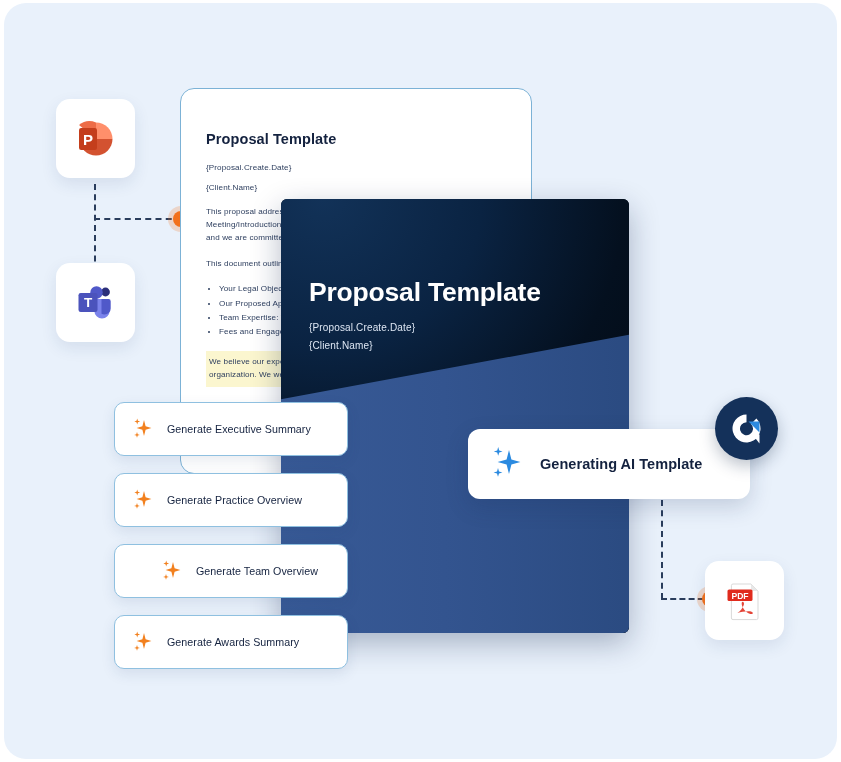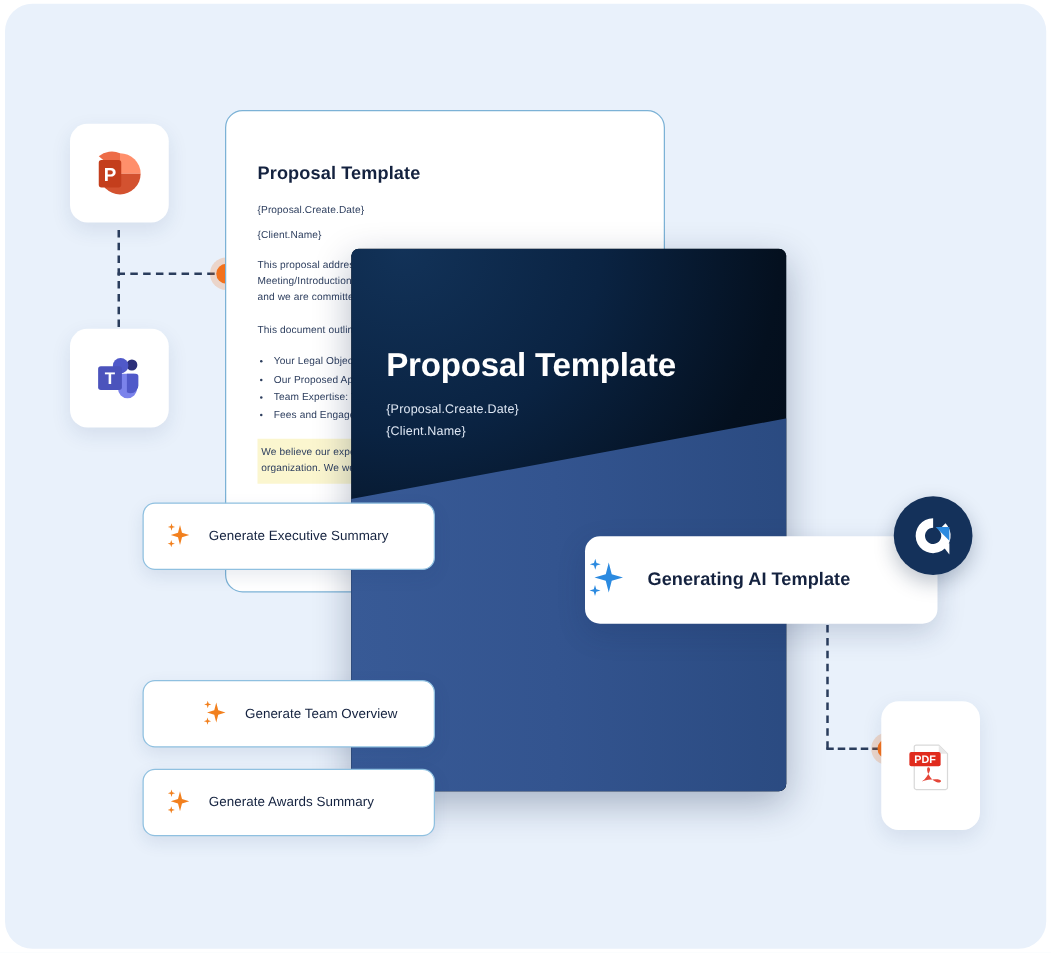--- a/index.html
+++ b/index.html
@@ -141,20 +141,21 @@
   }
   
   .ai-pill {
     position: absolute;
     left: 468px; top: 429px;
     width: 282px; height: 70px;
     background: #ffffff;
     border-radius: 12px;
     box-shadow: 0 8px 22px rgba(20,45,90,0.18);
     display: flex; align-items: center;
+    padding-left: 22px;
     box-sizing: border-box;
   }
   .ai-label {
     font-size: 14.5px; font-weight: bold;
     color: #14223f; margin-left: 16px;
     letter-spacing: .05px;
   }
   .logo-badge {
     position: absolute;
     left: 715px; top: 397px;
@@ -200,21 +201,21 @@
         <path d="M16 17 h16 a2.6 2.6 0 0 1 2.6 2.6 v9.4 a7.6 7.6 0 0 1 -7.6 7.6
                  a7.6 7.6 0 0 1 -7.6 -7.6 v-9.4 A2.6 2.6 0 0 1 16 17 Z" fill="#7B83EB"></path>
         <path d="M26.5 17 h7 a2.2 2.2 0 0 1 2.2 2.2 v7.2 a6.2 6.2 0 0 1 -6.2 6.2
                  a6.2 6.2 0 0 1 -3 -0.8 Z" fill="#5059C9"></path>
         <rect x="3.5" y="11" width="19" height="19" rx="2.2" fill="#4B53BC"></rect>
         <text x="13" y="25" font-family="'Liberation Sans',sans-serif" font-size="13.5" font-weight="bold" fill="#ffffff" text-anchor="middle">T</text>
       </svg>
     </span>
   </div>
 
-  <div class="app-tile" style="left:705px; top:561px; width:79px; height:103px;">
+  <div class="app-tile" style="left:705px; top:561px; width:79px; height:79px;">
     <span>
       <svg width="44" height="44" viewBox="0 0 44 44">
         <path d="M10 5 h18 l7 7 v27 a1.6 1.6 0 0 1 -1.6 1.6 H10 A1.6 1.6 0 0 1 8.4 39
                  V6.6 A1.6 1.6 0 0 1 10 5 Z" fill="#ffffff" stroke="#d9d9d9" stroke-width="1"></path>
         <path d="M28 5 l7 7 h-7 Z" fill="#e8e8e8"></path>
         <rect x="4.5" y="10.5" width="25" height="11.5" rx="1.6" fill="#E02B1D"></rect>
         <text x="17" y="19.5" font-family="'Liberation Sans',sans-serif" font-size="8.6" font-weight="bold" fill="#ffffff" text-anchor="middle">PDF</text>
         <path d="M21 25 c-1.4 4.2 -3.6 7.4 -6.6 9.1 c3.2 -1.1 7.1 -1.8 11 -1.8
                  c2.6 0 4.4 .5 4.4 1.6 c0 1 -1.3 1.4 -2.6 1.1 c-3 -.7 -6 -3.6 -7.6 -7
                  c-.8 -1.7 -1.1 -3.4 -.8 -4.4 c.3 -1 1.6 -1 2 .1 c.4 1.1 .3 2.7 -.2 4.4 Z" fill="#E02B1D" opacity="0.88"></path>
@@ -253,40 +254,50 @@
     <span>
       <svg width="22" height="24" viewBox="0 0 22 24">
         <path d="M12 3 L13.6 9.2 L19.4 11 L13.6 12.8 L12 19 L10.4 12.8 L4.6 11 L10.4 9.2 Z" fill="#F2801E"></path>
         <path d="M5.2 1.5 L5.9 3.8 L8.1 4.5 L5.9 5.2 L5.2 7.5 L4.5 5.2 L2.3 4.5 L4.5 3.8 Z" fill="#F2801E"></path>
         <path d="M5 15 L5.7 17.2 L7.9 17.9 L5.7 18.6 L5 20.8 L4.3 18.6 L2.1 17.9 L4.3 17.2 Z" fill="#F2801E"></path>
       </svg>
     </span>
     <span class="gen-label">Generate Executive Summary</span>
   </div>
 
-
-  <div class="gen-btn" style="top:544px;justify-content:center;">
+  <div class="gen-btn" style="top:473px;">
     <span>
       <svg width="22" height="24" viewBox="0 0 22 24">
         <path d="M12 3 L13.6 9.2 L19.4 11 L13.6 12.8 L12 19 L10.4 12.8 L4.6 11 L10.4 9.2 Z" fill="#F2801E"></path>
         <path d="M5.2 1.5 L5.9 3.8 L8.1 4.5 L5.9 5.2 L5.2 7.5 L4.5 5.2 L2.3 4.5 L4.5 3.8 Z" fill="#F2801E"></path>
         <path d="M5 15 L5.7 17.2 L7.9 17.9 L5.7 18.6 L5 20.8 L4.3 18.6 L2.1 17.9 L4.3 17.2 Z" fill="#F2801E"></path>
       </svg>
     </span>
-    <span class="gen-label">Generate Team Overview</span>
-  </div>
-
-  <div class="gen-btn" style="top:615px;">
+    <span class="gen-label">Generate Practice Overview</span>
+  </div>
+
+  <div class="gen-btn" style="top:544px;justify-content:center;">
     <span>
       <svg width="22" height="24" viewBox="0 0 22 24">
         <path d="M12 3 L13.6 9.2 L19.4 11 L13.6 12.8 L12 19 L10.4 12.8 L4.6 11 L10.4 9.2 Z" fill="#F2801E"></path>
         <path d="M5.2 1.5 L5.9 3.8 L8.1 4.5 L5.9 5.2 L5.2 7.5 L4.5 5.2 L2.3 4.5 L4.5 3.8 Z" fill="#F2801E"></path>
         <path d="M5 15 L5.7 17.2 L7.9 17.9 L5.7 18.6 L5 20.8 L4.3 18.6 L2.1 17.9 L4.3 17.2 Z" fill="#F2801E"></path>
       </svg>
     </span>
+    <span class="gen-label">Generate Team Overview</span>
+  </div>
+
+  <div class="gen-btn" style="top:615px;">
+    <span>
+      <svg width="22" height="24" viewBox="0 0 22 24">
+        <path d="M12 3 L13.6 9.2 L19.4 11 L13.6 12.8 L12 19 L10.4 12.8 L4.6 11 L10.4 9.2 Z" fill="#F2801E"></path>
+        <path d="M5.2 1.5 L5.9 3.8 L8.1 4.5 L5.9 5.2 L5.2 7.5 L4.5 5.2 L2.3 4.5 L4.5 3.8 Z" fill="#F2801E"></path>
+        <path d="M5 15 L5.7 17.2 L7.9 17.9 L5.7 18.6 L5 20.8 L4.3 18.6 L2.1 17.9 L4.3 17.2 Z" fill="#F2801E"></path>
+      </svg>
+    </span>
     <span class="gen-label">Generate Awards Summary</span>
   </div>
 
   <div class="ai-pill">
     <span>
       <svg width="34" height="38" viewBox="0 0 34 38">
         <path d="M19 5 L21.4 14.4 L30.4 17 L21.4 19.6 L19 29 L16.6 19.6 L7.6 17 L16.6 14.4 Z" fill="#2B8AE0"></path>
         <path d="M8.2 2 L9.2 5.4 L12.6 6.4 L9.2 7.4 L8.2 10.8 L7.2 7.4 L3.8 6.4 L7.2 5.4 Z" fill="#2B8AE0"></path>
         <path d="M8 23 L9 26.4 L12.4 27.4 L9 28.4 L8 31.8 L7 28.4 L3.6 27.4 L7 26.4 Z" fill="#2B8AE0"></path>
       </svg>

